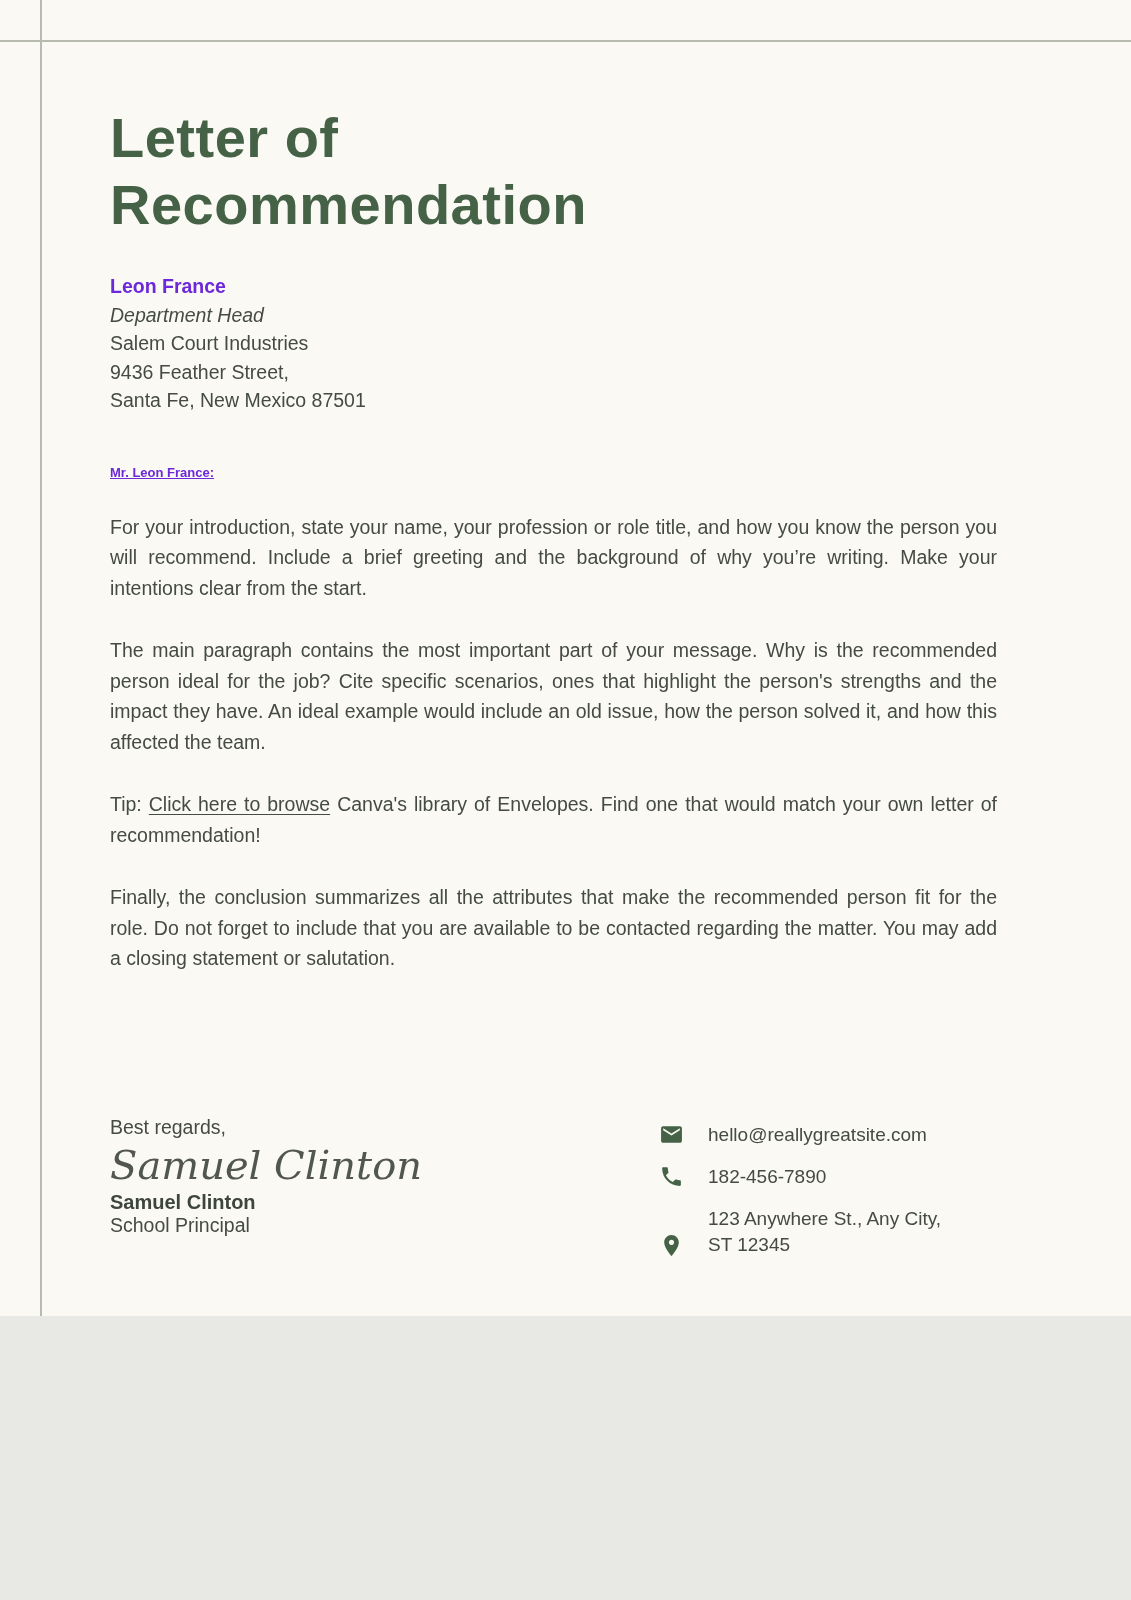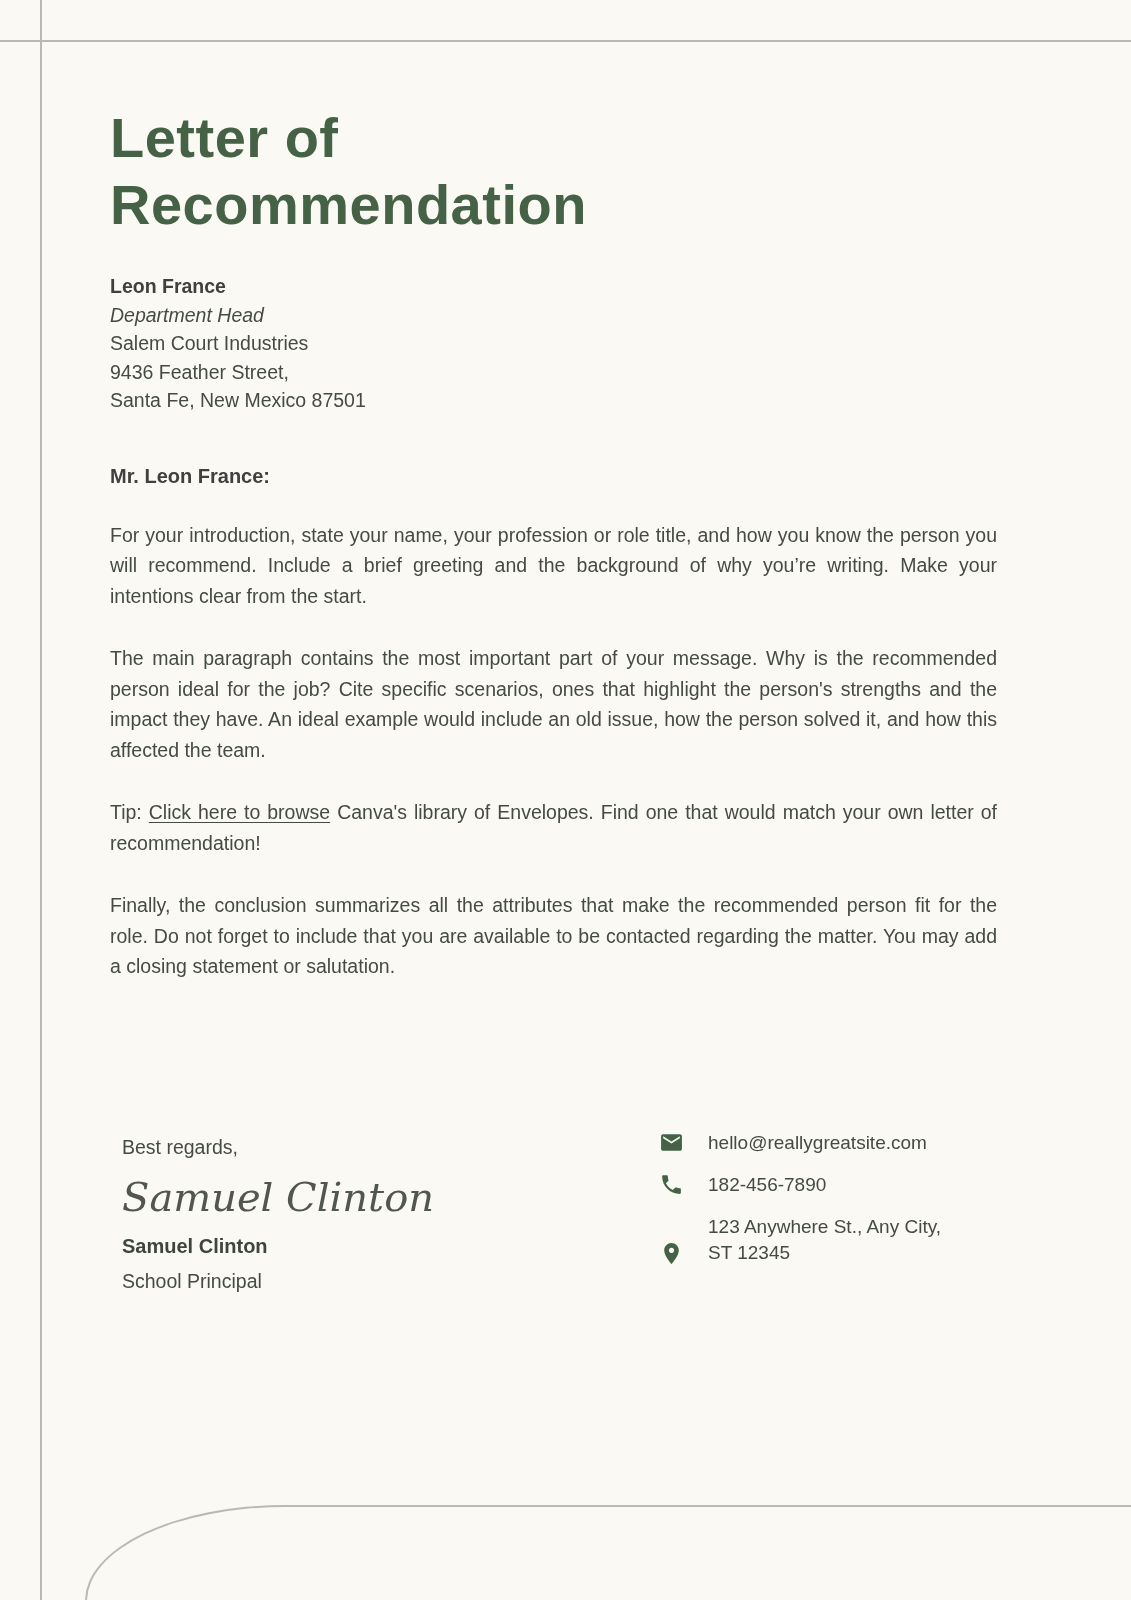--- a/index.html
+++ b/index.html
@@ -1,20 +1,20 @@
 <!DOCTYPE html>
 <html><head>
 <meta charset="utf-8">
 <style>
   * { box-sizing: border-box; }
   html, body { margin: 0; padding: 0; background: #e8e8e4; }
   .page {
     position: relative;
     width: 1131px;
-    height: 1600px;
+    height: 1316px;
     margin: 0 auto;
     background: #FAF9F4;
     overflow: hidden;
     font-family: "Liberation Sans", sans-serif;
     color: #454B44;
   }
 
   
   .frame-top {
     position: absolute; top: 40px; left: 0; width: 100%;
@@ -46,24 +46,24 @@
     color: #456247;
     white-space: pre-line;
     letter-spacing: 0.5px;
   }
 
   .date { margin: 70px 0 0 0; font-size: 19.5px; }
 
   .recipient { margin-top: 34px; font-size: 19.5px; line-height: 28.5px; }
   .recipient p { margin: 0; }
 
-  .bold { font-weight: 700; color: #404040; }
+  .bold { font-weight: 700; color: #6d28d9; }
   .italic { font-style: italic; }
 
-  .salutation { margin: 50px 0 0 0; font-size: 20px; }
+  .salutation { margin: 50px 0 0 0; font-size: 13px; text-decoration: underline; }
 
   .para {
     margin: 32px 0 0 0;
     font-size: 19.5px;
     line-height: 30.5px;
     text-align: justify;
   }
 
   .tip-link {
     color: inherit;
@@ -71,21 +71,21 @@
     text-underline-offset: 3px;
     cursor: pointer;
   }
 
   .footer {
     display: flex;
     justify-content: space-between;
     align-items: flex-start;
     margin-top: 142px;
   }
-  .signoff p { margin: 12px; }
+  .signoff p { margin: 0; }
   .regards { font-size: 19.5px; }
   .signature {
     font-family: "DejaVu Serif", serif;
     font-style: italic;
     font-size: 40px;
     line-height: 52px;
     color: #51564E;
     margin-top: 4px;
   }
   .sender-name { font-weight: 700; font-size: 20px; margin-top: 10px; color: #3E453E; }

